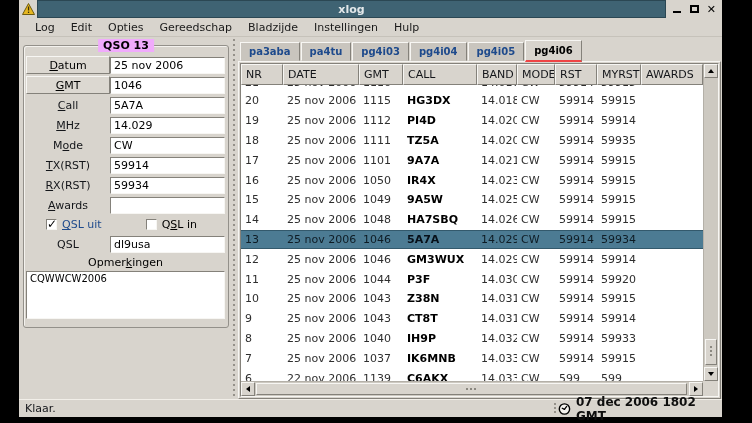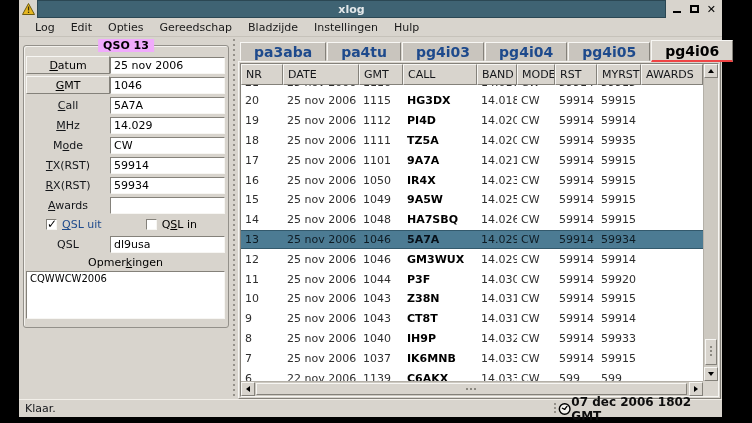--- a/index.html
+++ b/index.html
@@ -52,22 +52,22 @@
   .lbl-blue { color:#1e4a8c; }
   .remarks-caption { text-align:center; font-size:11px; height:15px; margin-top:2px; }
   .remarks-ta { width:100%; height:48px; resize:none; font-size:10px; padding:1px 3px;
     font-family:"DejaVu Sans","Liberation Sans",sans-serif;
     border:1px solid; border-color:#84817a #f7f6f3 #f7f6f3 #84817a; background:#fff; outline:none; }
   u { text-decoration:underline; }
 
   
   .right-pane { flex:1; min-width:0; display:flex; flex-direction:column; padding:2px 1px 0 0; }
   .tabs-row { height:22px; flex:none; display:flex; align-items:flex-end; padding-left:2px; position:relative; z-index:2; }
-  .tab { height:19px; padding:0 13px; margin-right:1px; display:flex; align-items:center;
-    font-size:14px; font-weight:bold; color:#1e4a8c; background:#c9c5be;
+  .tab { height:19px; padding:0 8px; margin-right:1px; display:flex; align-items:center;
+    font-size:10px; font-weight:bold; color:#1e4a8c; background:#c9c5be;
     border:1px solid; border-color:#f7f6f3 #84817a rgba(0,0,0,0) #f7f6f3; }
   .tab.active { height:22px; background:#d8d4cd; color:#000; margin-bottom:-1px;
     border-bottom:2px solid #ef4444;margin-top:44px; }
   .page { flex:1; min-height:0; display:flex; padding:1px;
     border:1px solid; border-color:#f7f6f3 #84817a #84817a #f7f6f3; background:#d8d4cd; }
   .scrolled { flex:1; min-width:0; display:grid;
     grid-template-columns:minmax(0,1fr) 15px; grid-template-rows:minmax(0,1fr) 15px;
     border:1px solid; border-color:#84817a #f7f6f3 #f7f6f3 #84817a; }
 
   
@@ -114,21 +114,21 @@
     background:repeating-linear-gradient(90deg,#8b8880 0 2px,rgba(0,0,0,0) 2px 4px); }
 
   
   .statusbar { height:18px; flex:none; display:flex; align-items:stretch;
     border-top:1px solid #f2efe9; background:#d8d4cd; font-size:11px; }
   .status-left { flex:1; display:flex; align-items:center; padding-left:6px; color:#14161a; }
   .status-grip { width:6px; position:relative; }
   .status-grip::after { content:""; position:absolute; left:2px; top:3px; bottom:3px; width:2px;
     background:repeating-linear-gradient(180deg,#95918a 0 2px,rgba(0,0,0,0) 2px 4px); }
   .status-right { width:164px; display:flex; align-items:center; justify-content:flex-end;
-    padding-right:4px; font-size:12px; font-weight:bold; color:#0e0e0e; }
+    gap:5px; padding-right:4px; font-size:12px; font-weight:bold; color:#0e0e0e; }
 </style>
 </head>
 <body>
 
 <div class="window">
 
   <div class="titlebar">
     <div class="tb-icon">
       <svg width="13" height="12" viewBox="0 0 13 12">
         <polygon points="6.5,0.5 12.5,11.5 0.5,11.5" fill="#e8b820" stroke="#6d5a10" stroke-width="1"></polygon>

